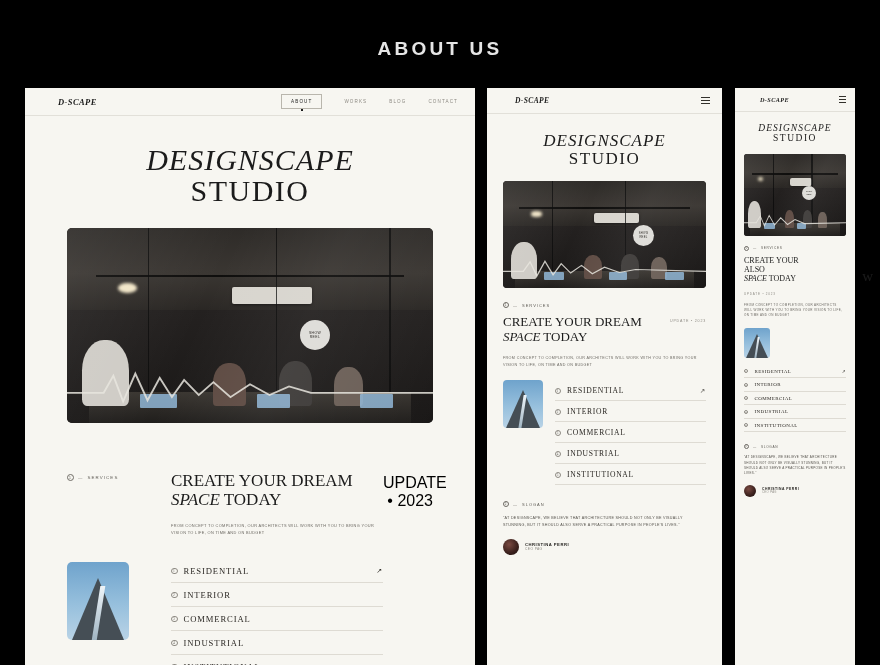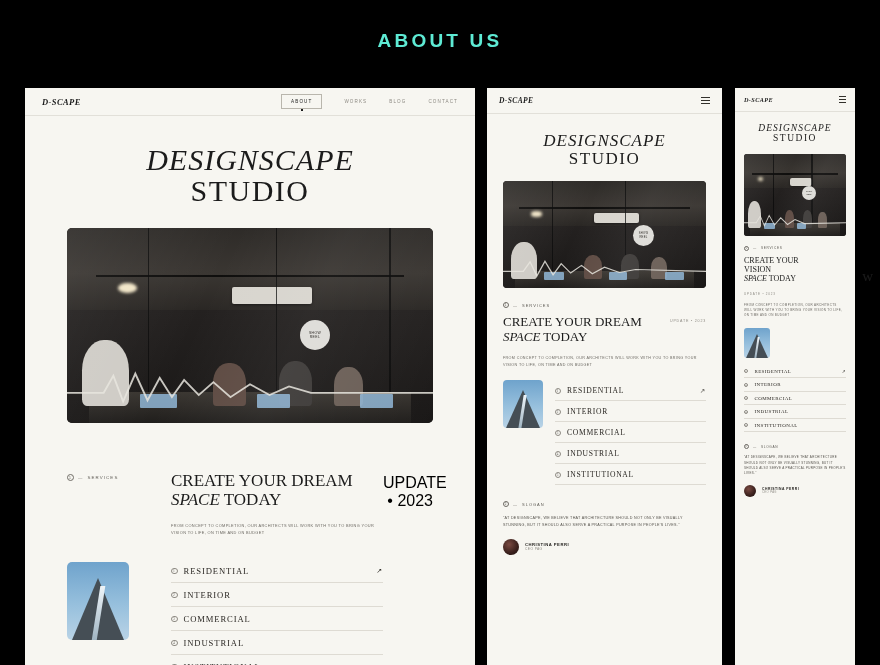--- a/index.html
+++ b/index.html
@@ -9,25 +9,25 @@
     height: 665px;
     background: #000000;
     font-family: "Liberation Sans", sans-serif;
     overflow: hidden;
     position: relative;
   }
 
   
   .page-title {
     position: absolute;
-    top: 30px;
+    top: 38px;
     left: 0;
     width: 100%;
     text-align: center;
-    color: #5eead4;
+    color: #e5e5e5;
     font-size: 19px;
     font-weight: bold;
     letter-spacing: 3.2px;
     font-family: "Liberation Sans", sans-serif;
   }
 
   
   .mock {
     position: absolute;
     background: #f7f6f1;
@@ -48,20 +48,21 @@
   .mock-desktop .topbar { height: 28px; padding: 0 17px; }
   .mock-tablet  .topbar { height: 26px; padding: 0 12px; }
   .mock-mobile  .topbar { height: 24px; padding: 0 9px; }
 
   .brand {
     font-family: "Liberation Serif", serif;
     font-weight: bold;
     font-style: italic;
     color: #1b1b1b;
     letter-spacing: 0.4px;
+    margin-left: 16px;
   }
   .mock-desktop .brand { font-size: 8.5px; }
   .mock-tablet  .brand { font-size: 7.5px; }
   .mock-mobile  .brand { font-size: 6.2px; }
 
   .nav { display: flex; align-items: center; gap: 22px; }
   .nav-item {
     font-size: 4.6px;
     letter-spacing: 1.1px;
     color: #8e8b84;
@@ -597,21 +598,21 @@
 
   <div class="m-services">
     <div class="eyebrow">
       <span class="dot">1</span>
       <span class="tick">—</span>
       <span>SERVICES</span>
     </div>
 
     <div class="headline" style="margin-top:6px;">
       <span>CREATE YOUR</span><br>
-      <span>VISION</span><br>
+      <span>ALSO</span><br>
       <em>SPACE</em><span> TODAY</span>
     </div>
 
     <div class="update" style="margin-top:8px;">UPDATE • 2023</div>
 
     <div class="bodycopy" style="margin-top:7px;">FROM CONCEPT TO COMPLETION, OUR ARCHITECTS WILL WORK WITH YOU TO BRING YOUR VISION TO LIFE, ON TIME AND ON BUDGET</div>
 
     <div style="margin-top:9px;">
       <div class="thumb">
         <div class="tower"></div>

